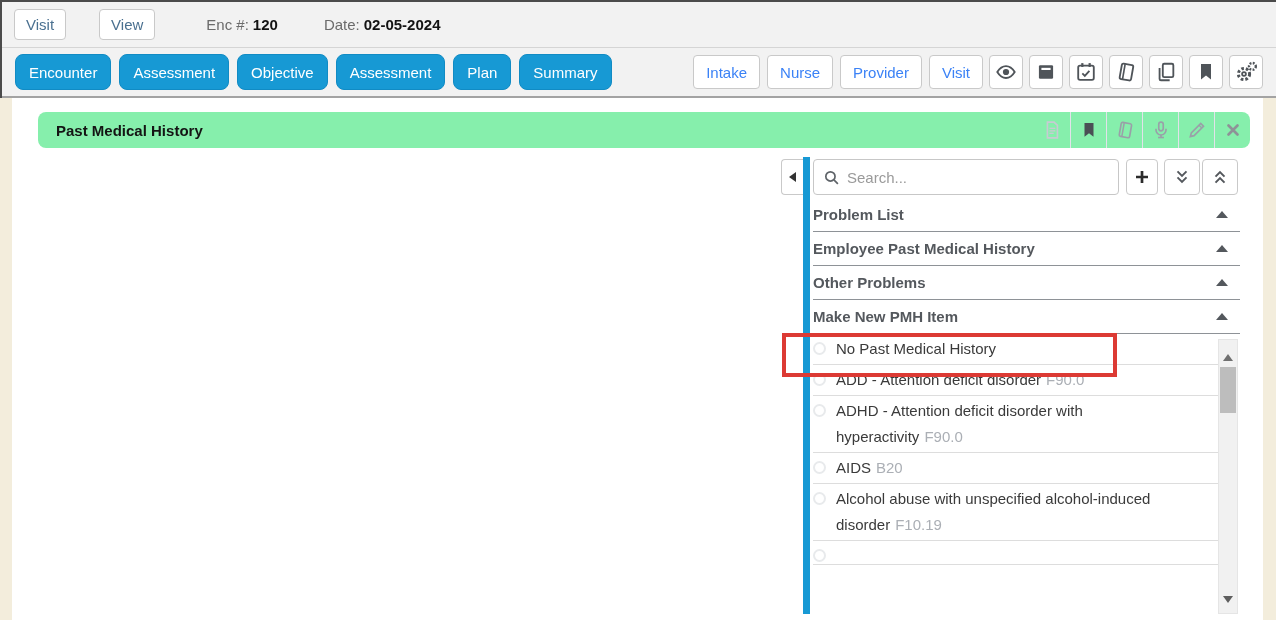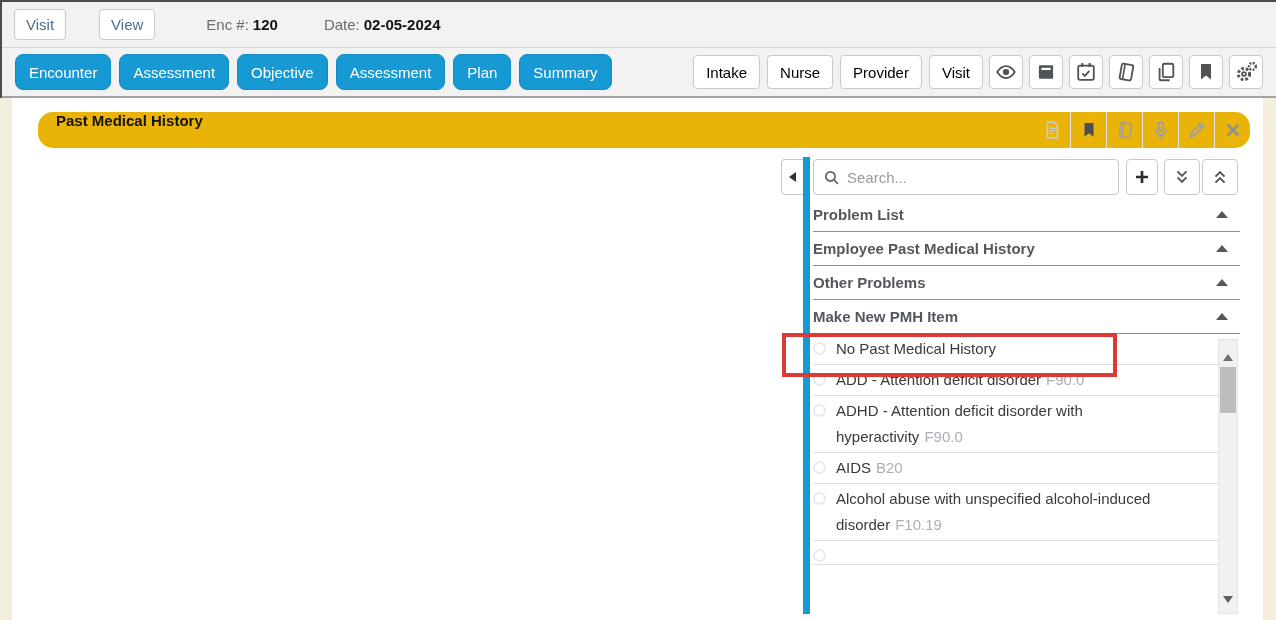--- a/index.html
+++ b/index.html
@@ -17,32 +17,32 @@
   .meta { font-size:15px; color:#6B6B6B; margin-left:18px; }
   .meta .val { color:#131313; font-weight:600; margin-left:4px; }
 
   
   .navbar { height:50px; background:#F2F2F2; border-bottom:2px solid #A3A3A3;
             display:flex; align-items:center; padding:0 13px; }
   .tab { height:36px; padding:0 13px; background:#1799D4; border:1px solid #118BC4; border-radius:8px;
          color:#fff; font-size:15px; margin-right:8px; cursor:pointer; font-family:inherit; }
   .spacer { flex:1; }
   .stage-btn { height:34px; padding:0 12px; background:#fff; border:1px solid #C9C9C9; border-radius:4px;
-               color:#000000; font-size:15px; margin-left:7px; cursor:pointer; font-family:inherit; }
+               color:#3b82f6; font-size:15px; margin-left:7px; cursor:pointer; font-family:inherit; }
   .icon-btn { width:34px; height:34px; background:#fff; border:1px solid #C9C9C9; border-radius:4px;
               margin-left:6px; display:flex; align-items:center; justify-content:center; cursor:pointer; }
 
   
   .main { position:relative; height:522px; background:#fff; }
   .edge { position:absolute; top:0; height:100%; background:#F3EDDC; }
   .edge.left { left:0; width:12px; }
   .edge.right { right:0; width:13px; }
 
   .pmh-header { position:absolute; left:38px; top:14px; width:1212px; height:36px;
-                background:#eab308; border-radius:15px; display:flex; align-items:flex-start; }
+                background:#86efac; border-radius:8px; display:flex; align-items:center; }
   .pmh-title { font-size:15px; font-weight:bold; color:#141414; padding-left:18px; flex:1; }
   .pmh-icons { display:flex; height:100%; }
   .pmh-icons .cell { width:36px; height:100%; display:flex; align-items:center; justify-content:center;
                      border-left:1px solid #E2E2EA; cursor:pointer; }
   .pmh-icons .cell:first-child { border-left:none; }
 
   
   .collapse-tab { position:absolute; left:781px; top:61px; width:22px; height:36px; background:#fff;
                   border:1px solid #C9C9C9; border-right:none; border-radius:4px 0 0 4px;
                   display:flex; align-items:center; justify-content:center; cursor:pointer; }

